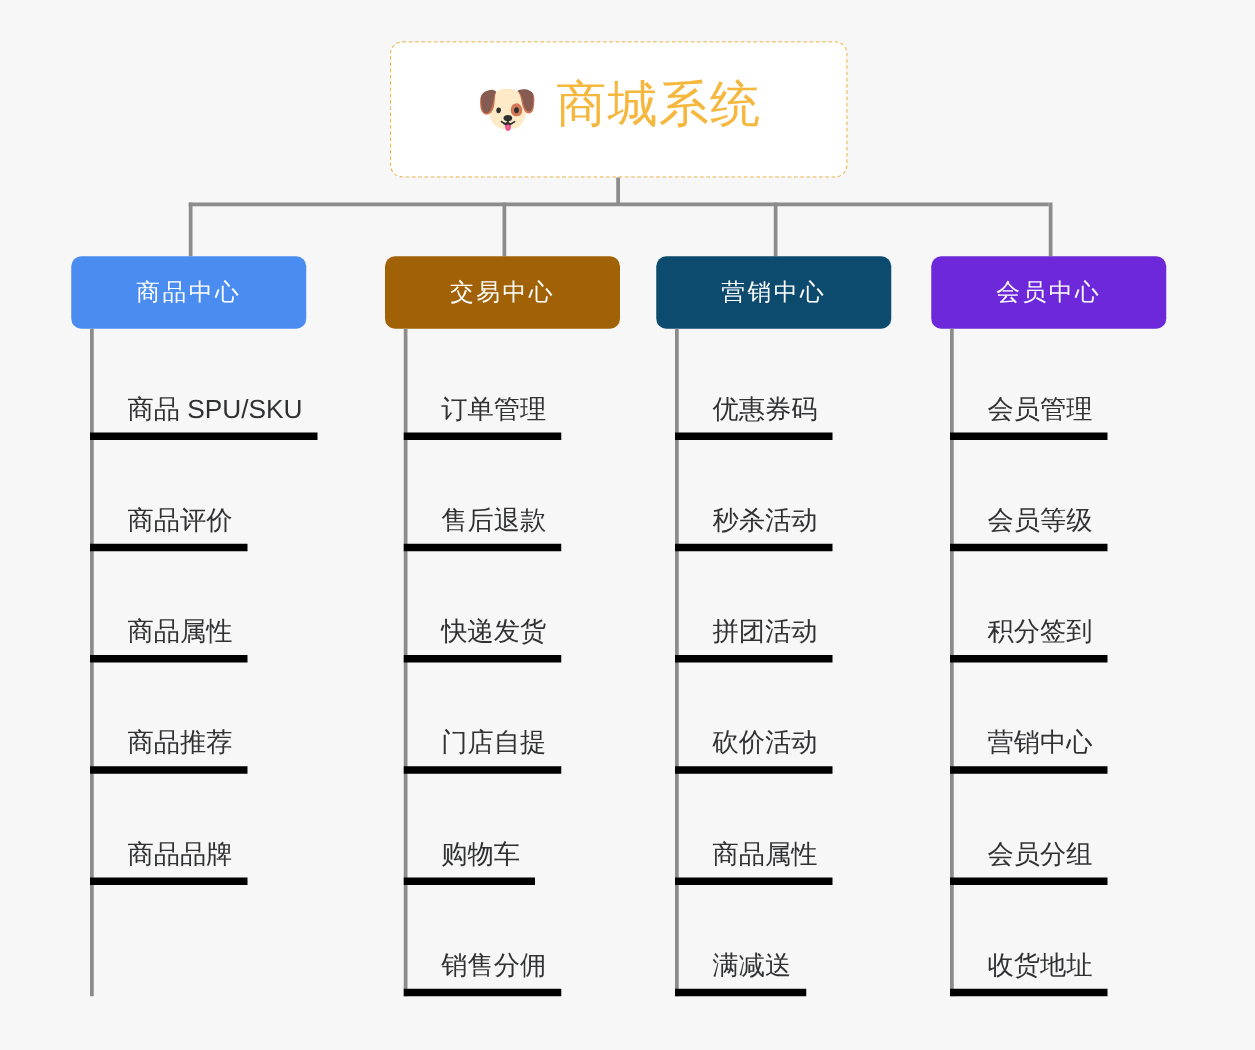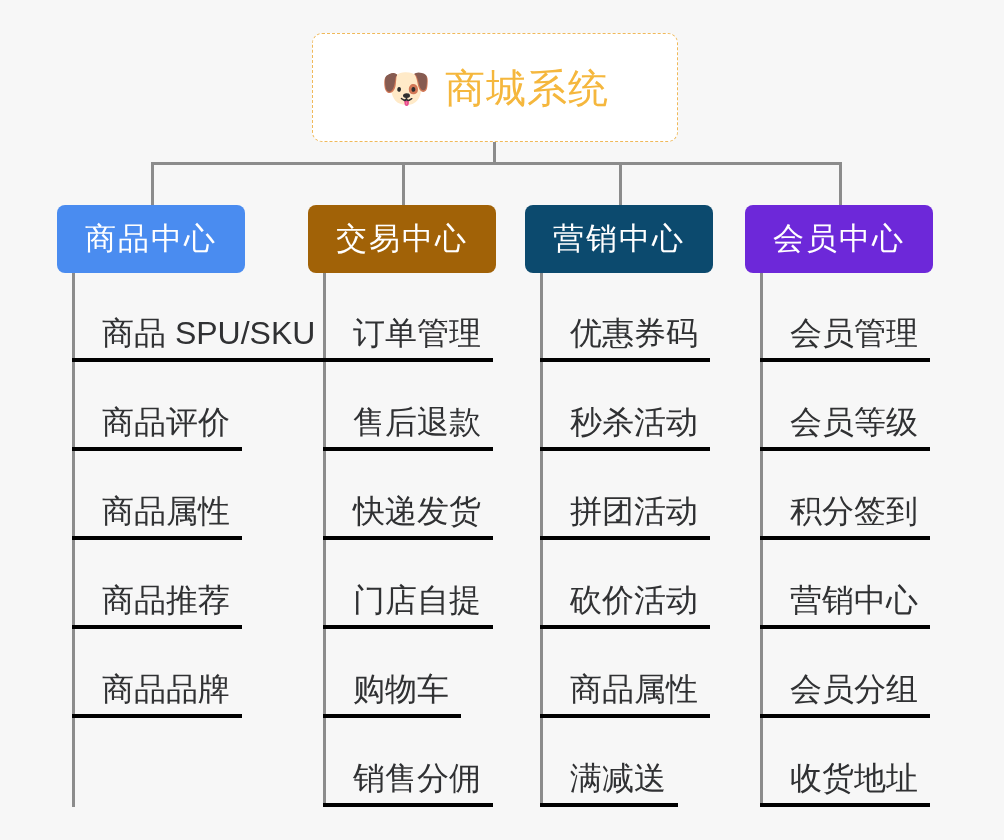--- a/index.html
+++ b/index.html
@@ -41,20 +41,21 @@
     font-size: 40px;
     line-height: 1;
     display: block;
   }
   .root-title {
     color: #f5b73d;
     font-size: 40px;
     line-height: 1.1;
     letter-spacing: 1px;
     white-space: nowrap;
+    font-family: Liberation Mono, monospace;
   }
 
   
   .conn {
     position: absolute;
     background: #8c8c8c;
   }
   .conn-v { width: 3px; }
   .conn-h { height: 3px; }
 
@@ -79,27 +80,27 @@
   .branch-drop {            
     position: absolute;
     top: -43px;
     left: 94px;
     width: 3px;
     height: 43px;
     background: #8c8c8c;
   }
   .branch-header {
     position: relative;
-    height: 68px;
+    height: 58px;
     border-radius: 8px;
     display: flex;
     align-items: center;
     justify-content: center;
     color: #ffffff;
-    font-size: 31px;
+    font-size: 19px;
     letter-spacing: 2px;
     white-space: nowrap;
   }
 
   
   .leaf-list {
     position: relative;
     margin-top: 0;
     padding-top: 0;
   }
@@ -114,23 +115,23 @@
     position: relative;
     height: 89px;
     margin-left: 15px;
     display: flex;
     align-items: flex-end;
     box-sizing: border-box;
   }
   .leaf-label {
     display: inline-block;
     padding: 0 12px 6px 30px;
-    border-bottom: 4px solid #000000;
+    border-bottom: 6px solid #000000;
     color: #303133;
-    font-size: 32px;
+    font-size: 21px;
     line-height: 1.2;
     white-space: nowrap;
   }
 
   
   .branch-0 { left: 57px;  width: 188px; }
   .branch-1 { left: 308px; width: 188px; }
   .branch-2 { left: 525px; width: 188px; }
   .branch-3 { left: 745px; width: 188px; }
 

